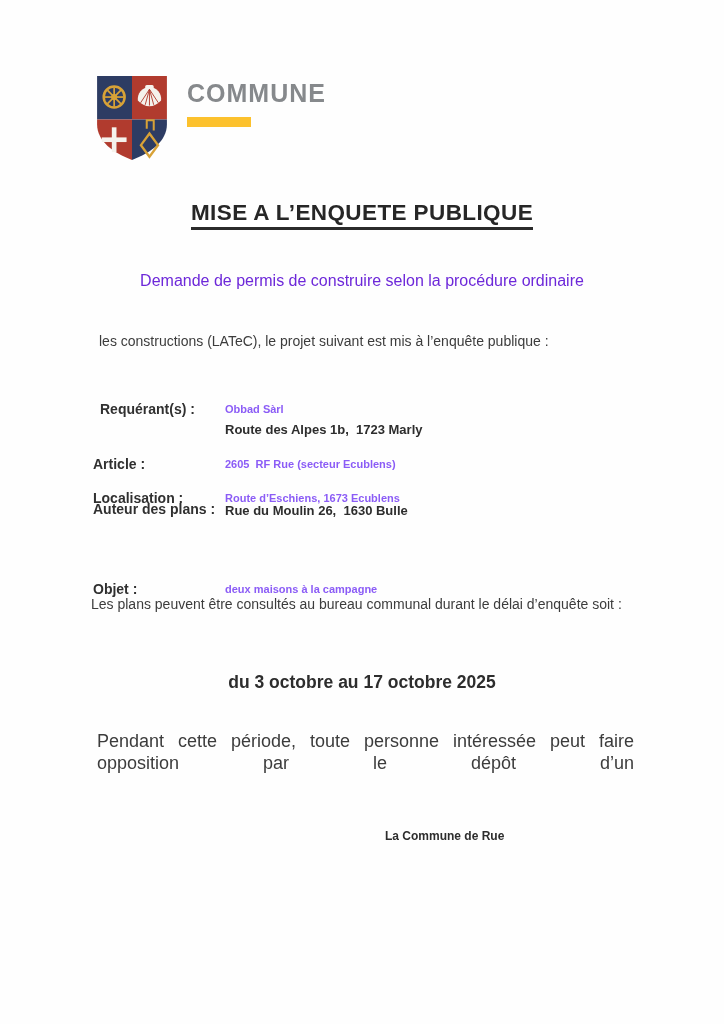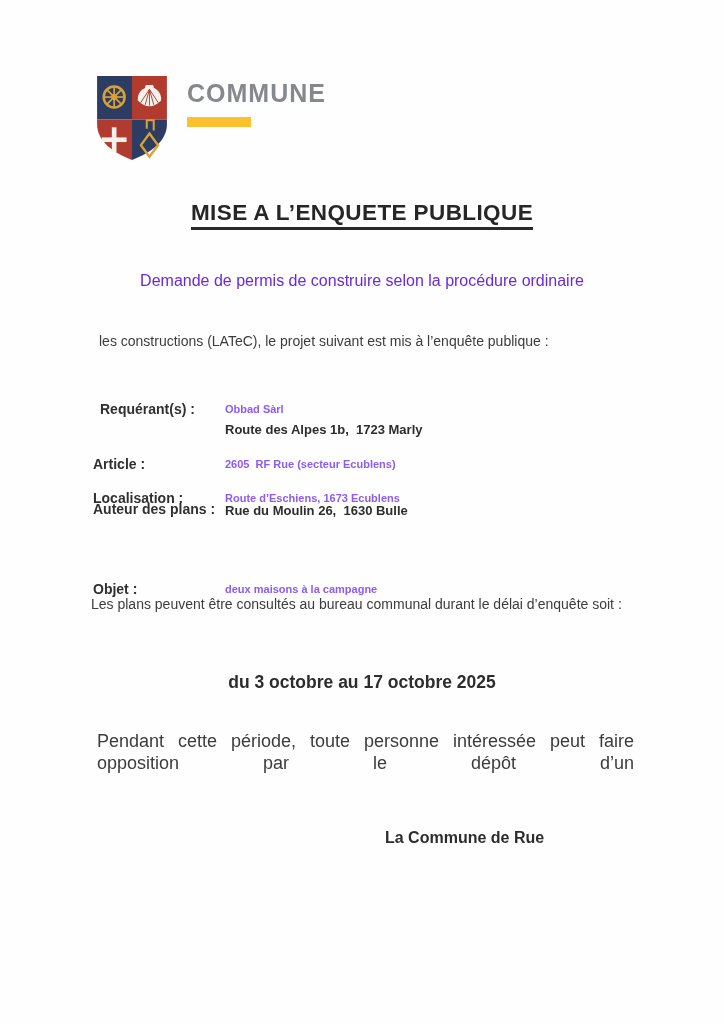--- a/index.html
+++ b/index.html
@@ -33,21 +33,21 @@
 
   
   .intro { position:absolute; left:99px; top:331px; width:536px; font-size:14px; line-height:21.5px; }
   .opposition { position:absolute; left:97px; top:731px; width:537px; font-size:18px; line-height:21.5px; }
   .jline { text-align:justify; text-align-last:justify; white-space:normal; }
   .consult { position:absolute; left:91px; top:596px; font-size:14px; white-space:nowrap; }
   .period {
     position:absolute; top:658px; left:0; width:100%; text-align:center;
     font-size:17.5px; font-weight:700; color:#2d2d2d;margin-top:14px;
   }
-  .signature { position:absolute; left:385px; top:829px; font-size:16px; font-weight:700; color:#2d2d2d; }
+  .signature { position:absolute; left:385px; top:829px; font-size:12px; font-weight:700; color:#2d2d2d; }
 
   
   .row { position:absolute; left:93px; display:flex; align-items:flex-start; }
   .row .label { width:132px; flex:0 0 132px; font-size:14px; font-weight:700; color:#303030; padding-top:1px; box-sizing:border-box; }
   .row .label.indent { padding-left:7px; }
   .value { font-size:11px; font-weight:700; color:#8b5cf6; white-space:pre; line-height:19px; }
   .addr  { font-size:13px;  font-weight:700; color:#2d2d2d; white-space:pre; margin-top:3px; }
   .row-requerant { top:400px; }
   .row-article   { top:455px; }
   .row-localisation { top:489px; }

